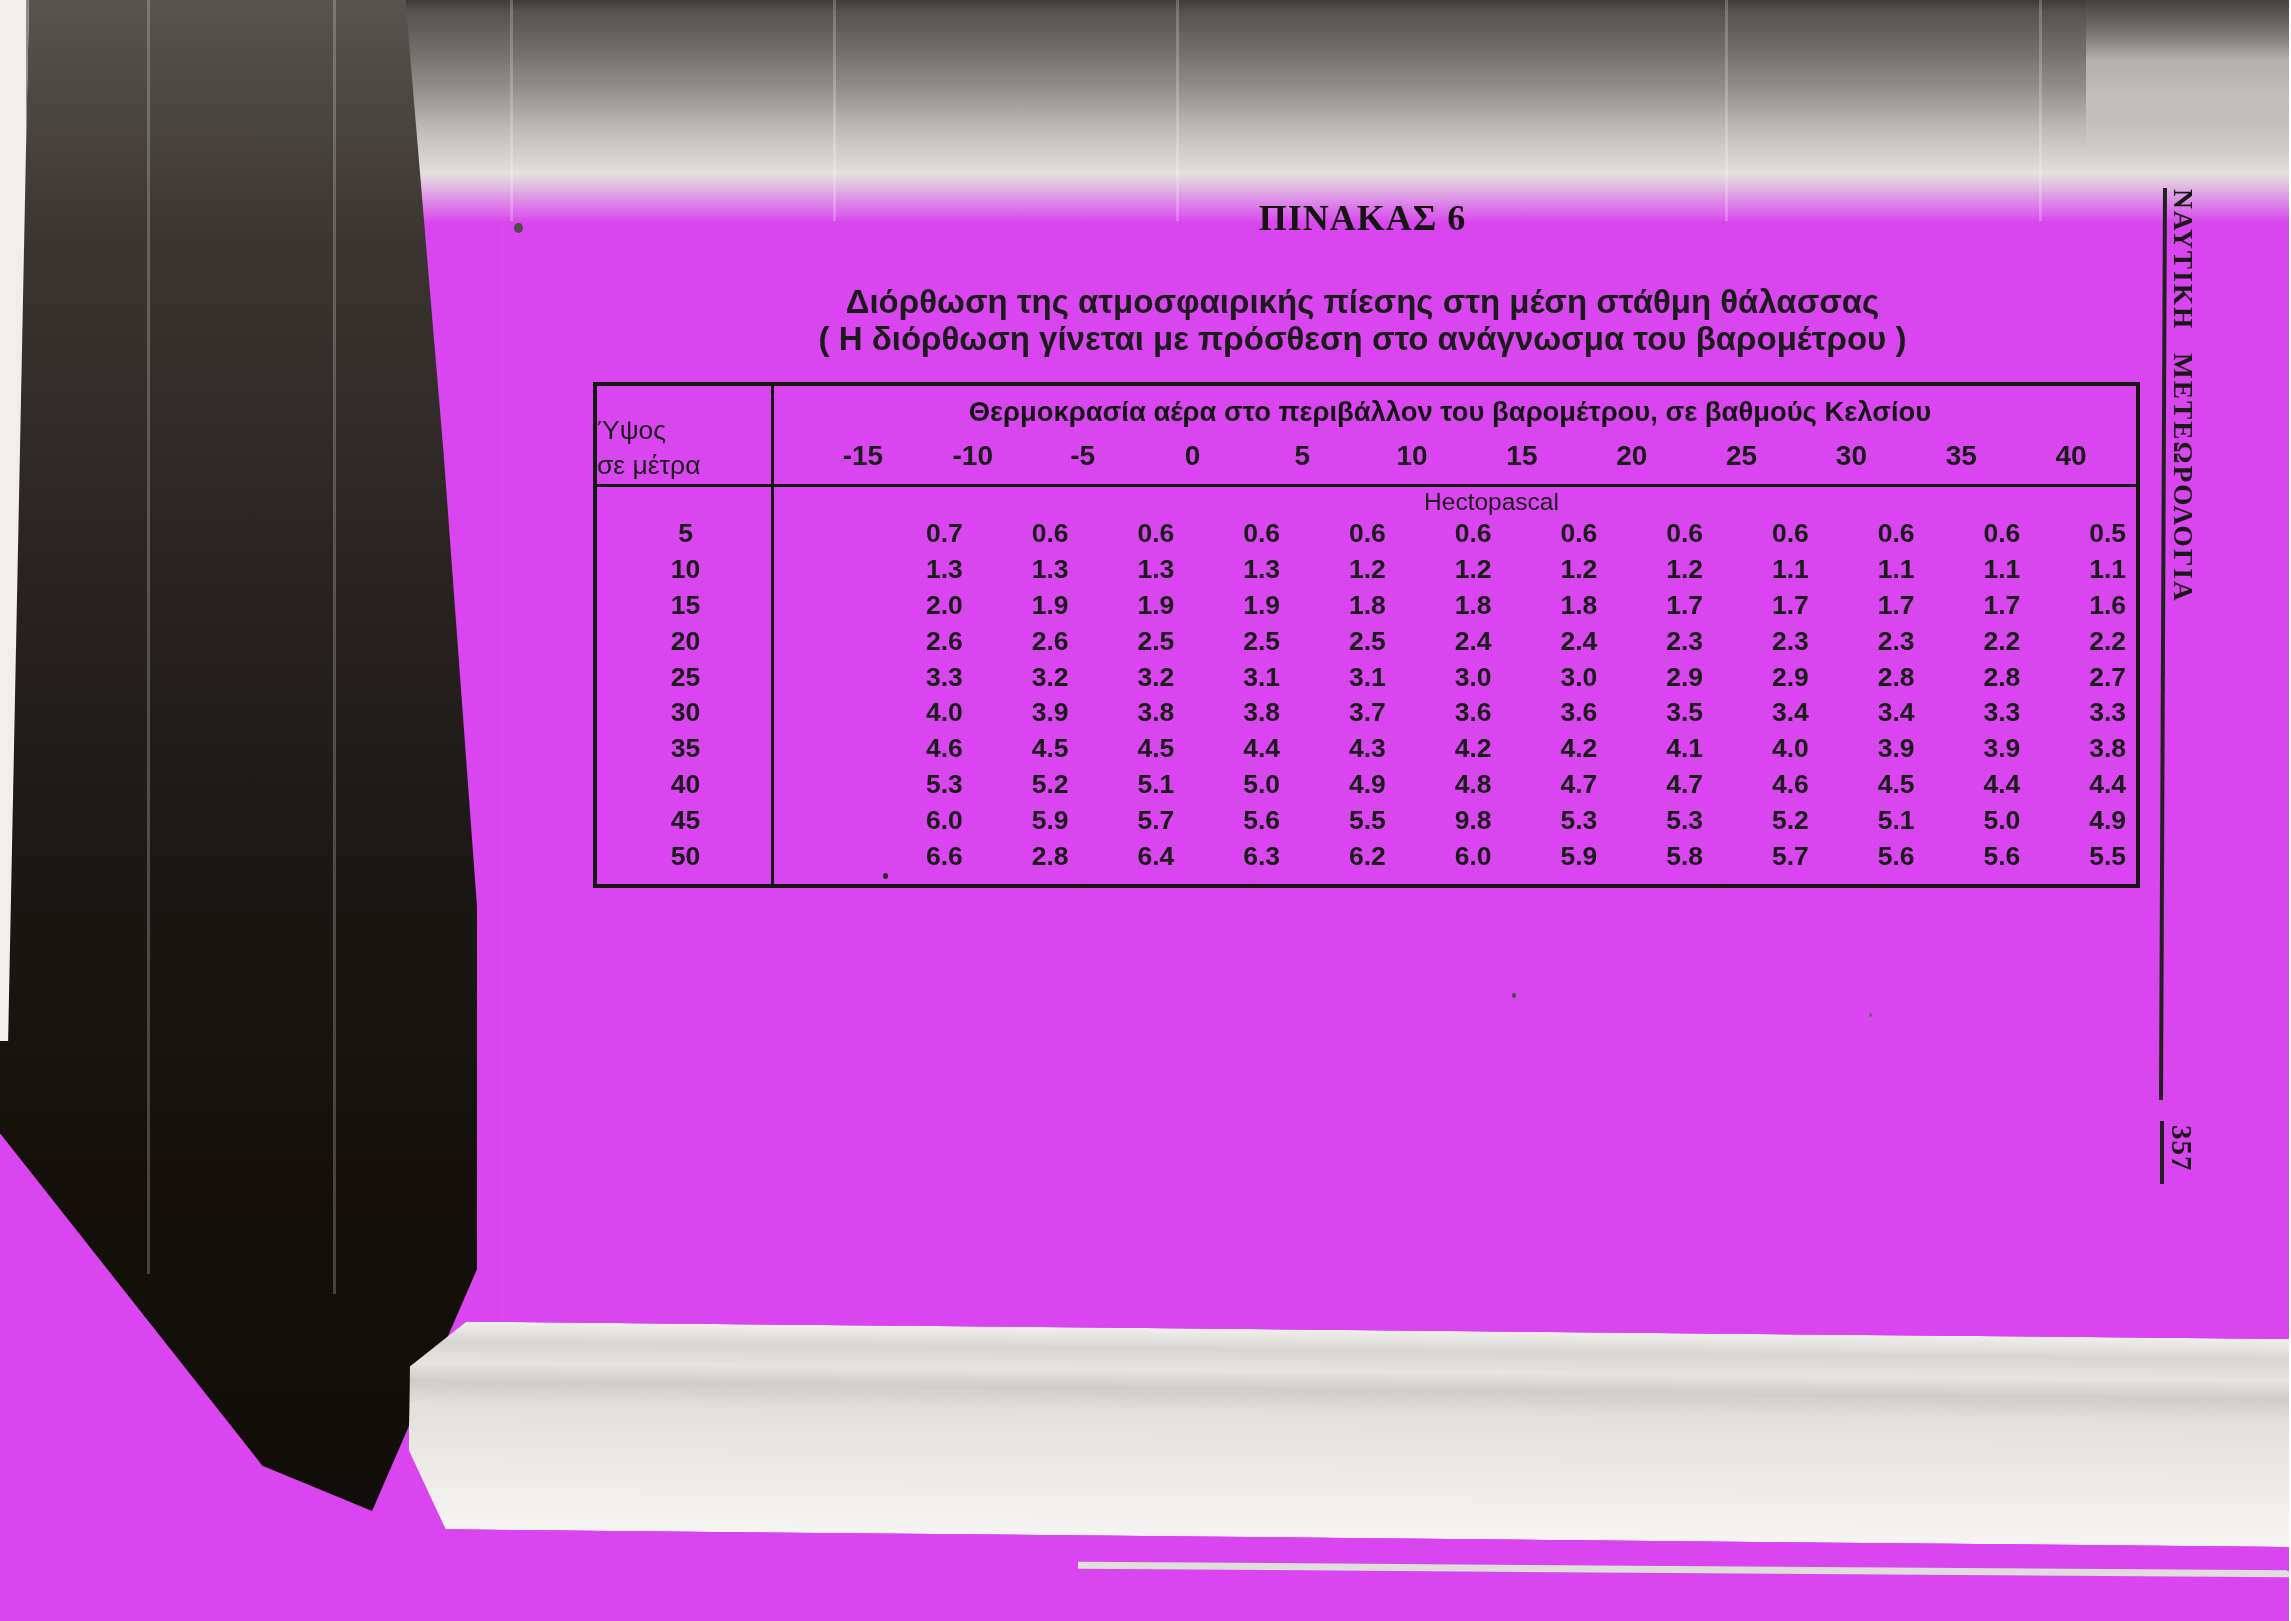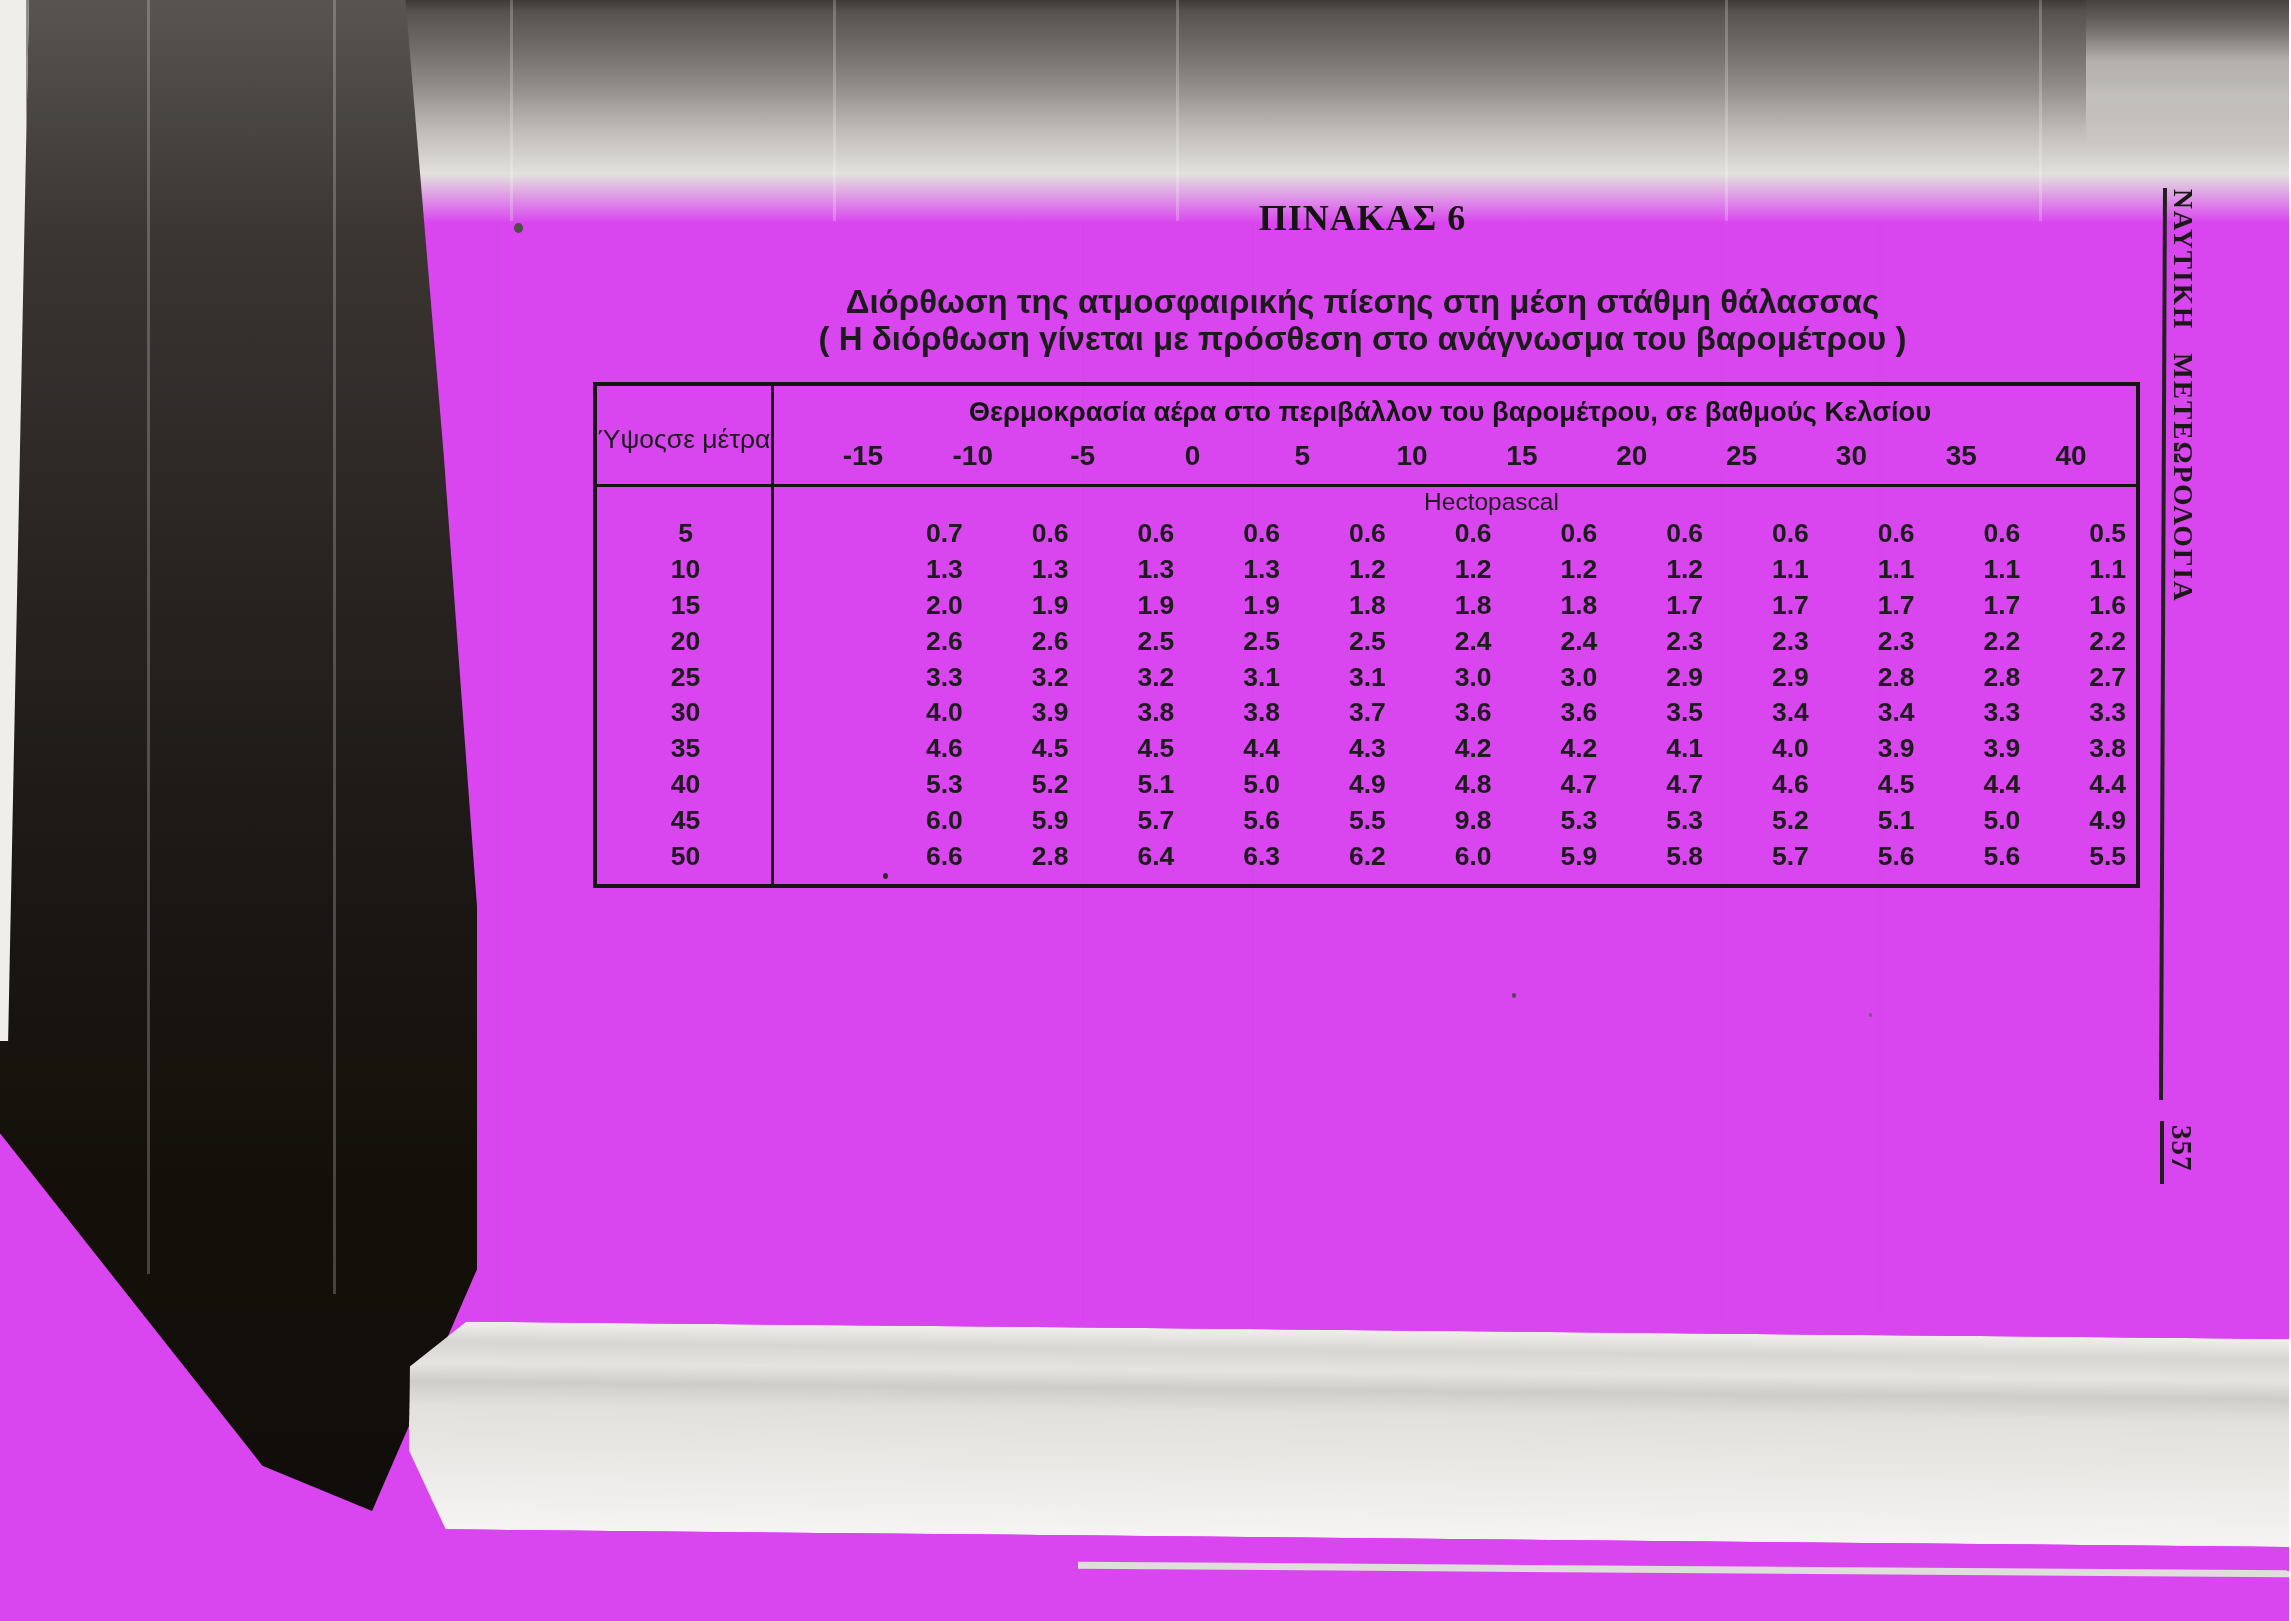--- a/index.html
+++ b/index.html
@@ -36,22 +36,22 @@
     font-family:"Liberation Serif","DejaVu Serif",serif;
     font-size:36px; font-weight:bold; letter-spacing:1px; color:#161412; margin:0;
   }
   .subtitle { left:593px; top:283px; width:1539px; text-align:center;
     font-size:33px; font-weight:bold; line-height:37px; color:#1b1b1b; }
 
   .tbl { left:593px; top:382px; width:1539px; height:498px;
     border:4.9px solid #171513; box-sizing:content-box; }
   .tbl .v-div { left:174px; top:0; width:2.9px; height:100%; background:#171513; }
   .tbl .h-rule { left:0; top:98px; width:100%; height:2.9px; background:#171513; }
-  .hdr-left { left:0; top:4px; width:174px; height:98px;
-    display:flex; flex-direction:row; justify-content:center; align-items:center;
+  .hdr-left { left:0; top:13px; width:174px; height:98px;
+    display:flex; flex-direction:column; justify-content:center; align-items:flex-start;
     font-size:26.5px; line-height:35px; color:#1c1c1c; }
   .hdr-group { left:177px; top:9.8px; width:1352px; box-sizing:border-box; 
     text-align:center; font-size:27.4px; font-weight:bold; color:#151515; }
   .hdr-temps { left:177px; top:54px; width:1352px; box-sizing:border-box; padding-left:34px;
     display:grid; grid-template-columns:repeat(12,1fr);
     font-size:28px; font-weight:bold; text-align:center; color:#1c1c1c; }
   .unit-row { left:177px; top:102px; width:1352px; box-sizing:border-box; padding-left:83px;
     text-align:center; font-size:24.5px; color:#1e1e1e; }
   .rows { left:0; top:130px; width:1529px; height:358px; display:flex; flex-direction:column; }
   .trow { flex:1; display:flex; align-items:center; }

